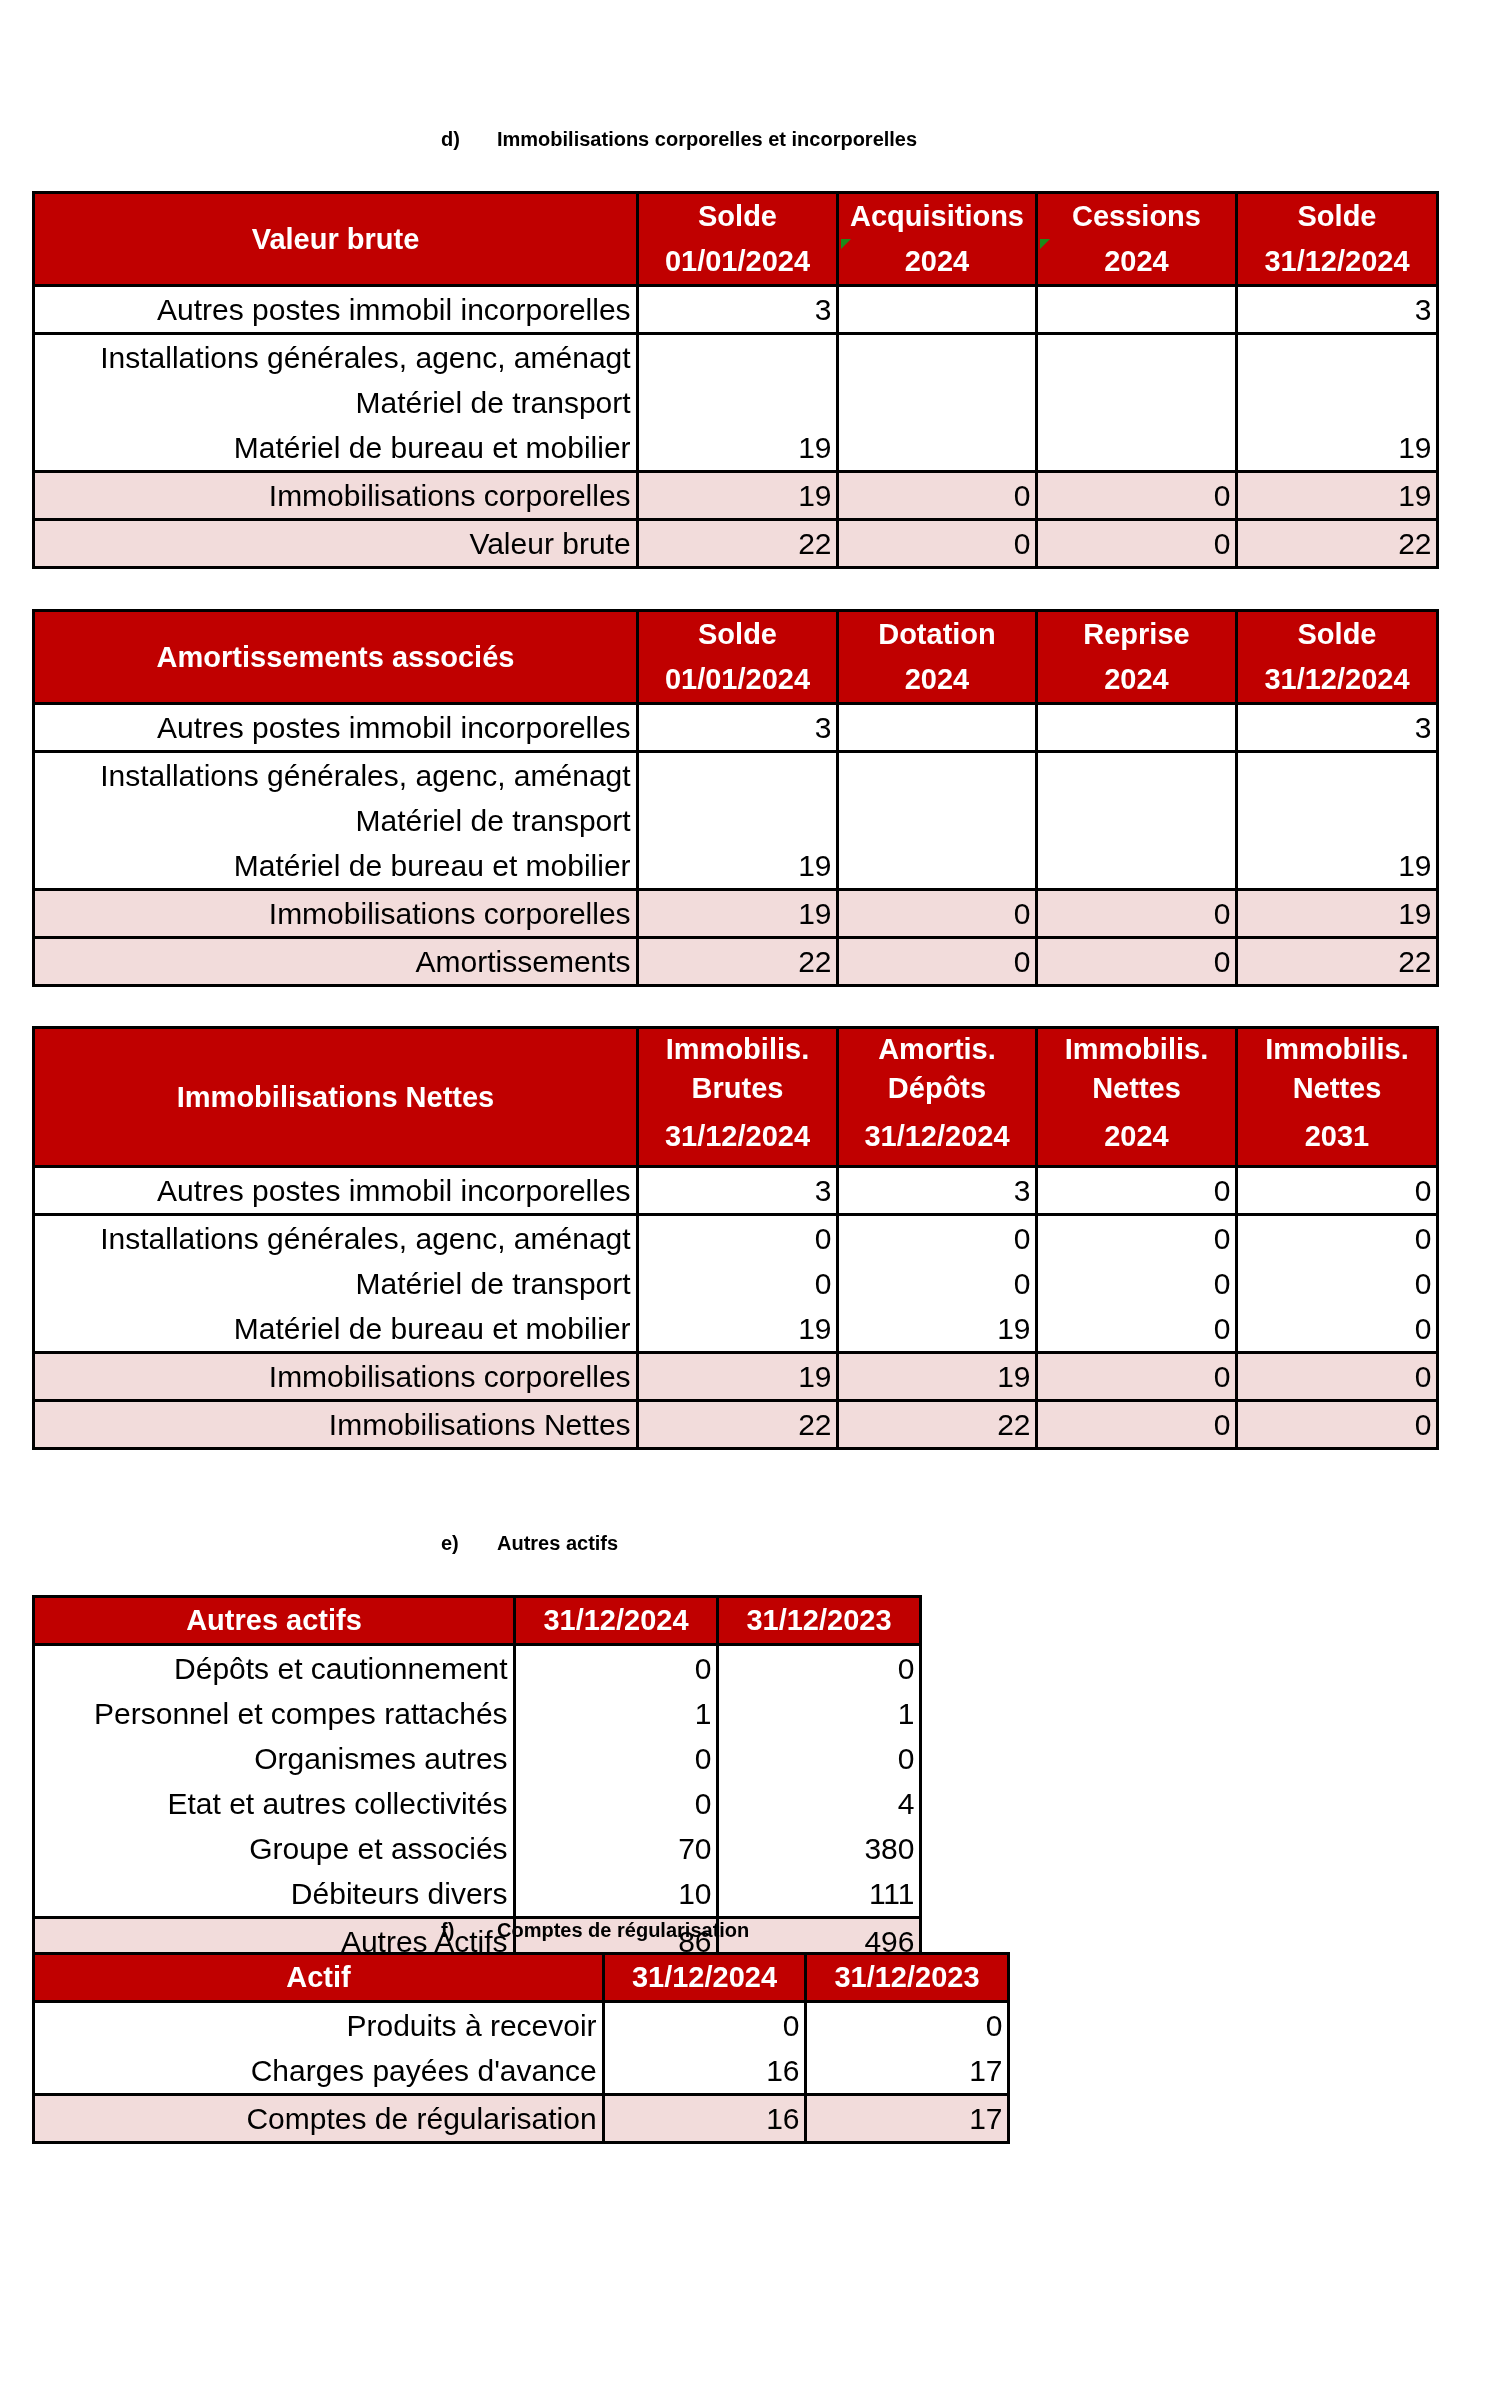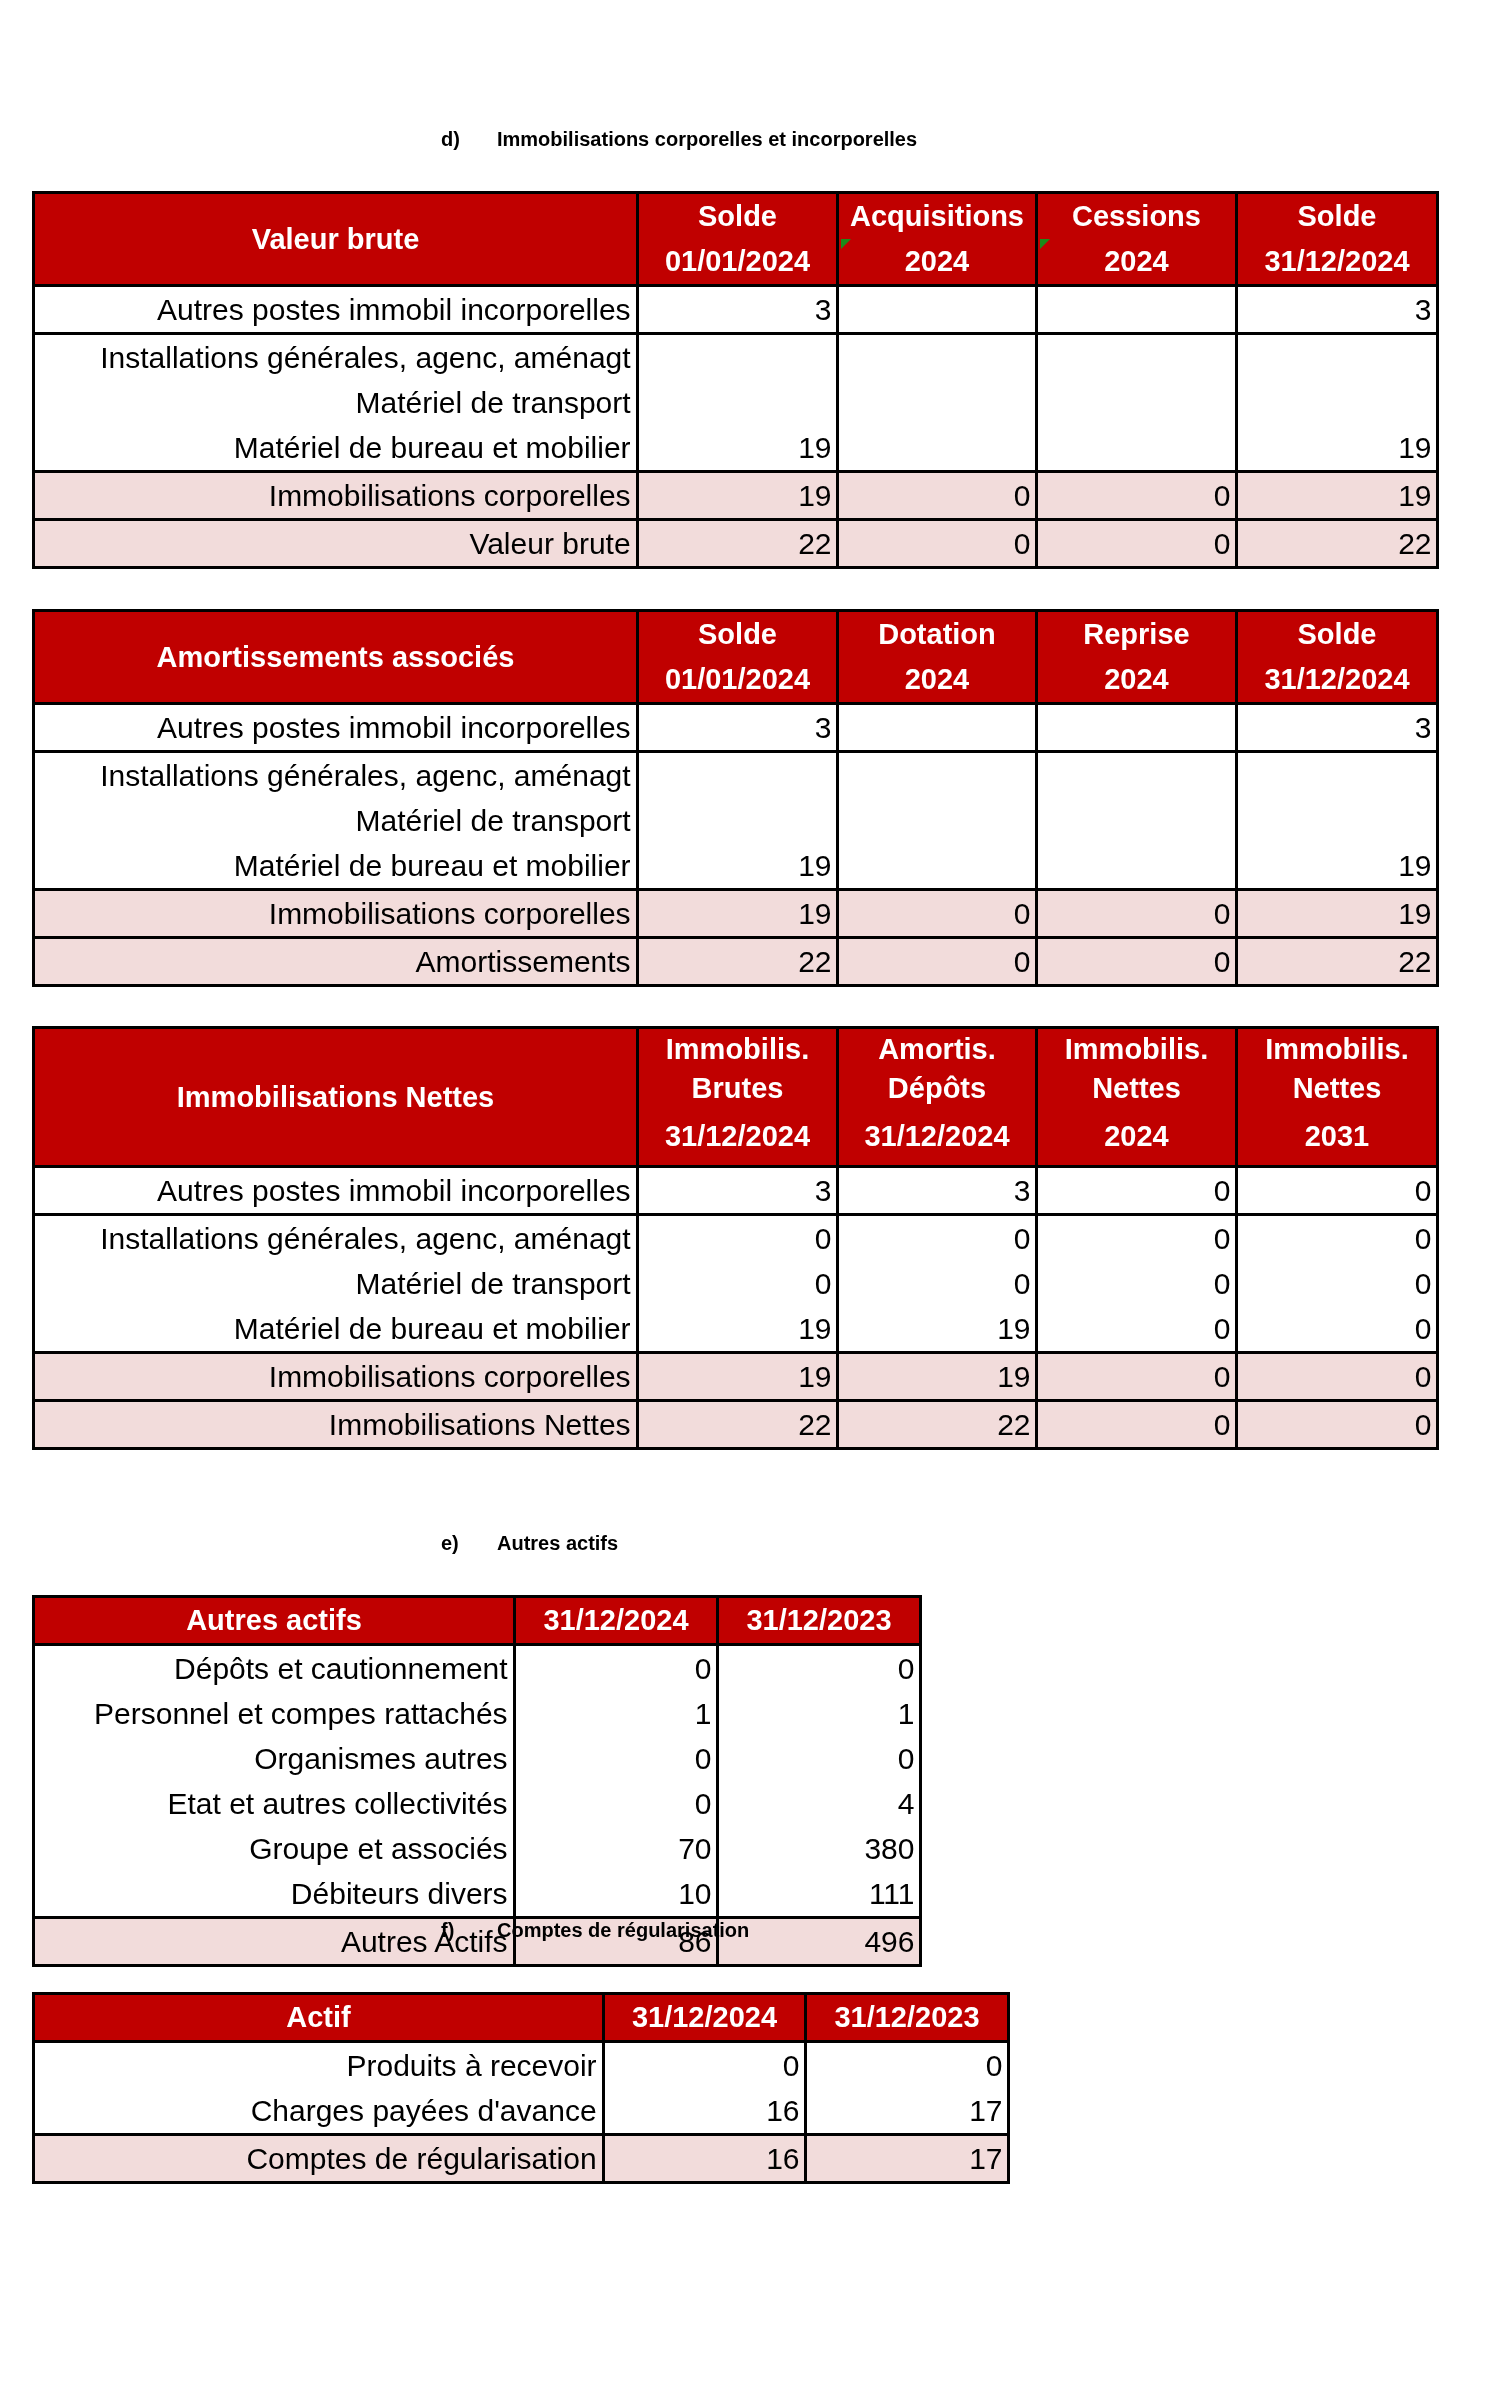--- a/index.html
+++ b/index.html
@@ -320,21 +320,21 @@
     <td class="num">86</td>
     <td class="num">496</td>
   </tr>
 </tbody>
   </table>
 
 <div class="section-title" style="top:1912px;">
   <span class="letter">f)</span><span>Comptes de régularisation</span>
 </div>
 
-<table class="fin" style="left:32px; top:1992px; width:975px;">
+<table class="fin" style="left:32px; top:1952px; width:975px;">
   <colgroup>
       <col style="width:570px">
       <col style="width:202px">
       <col style="width:203px">
     </colgroup>
   <tbody>
       <tr>
     <th>Actif</th>
     <th>31/12/2024</th>
     <th>31/12/2023</th>

